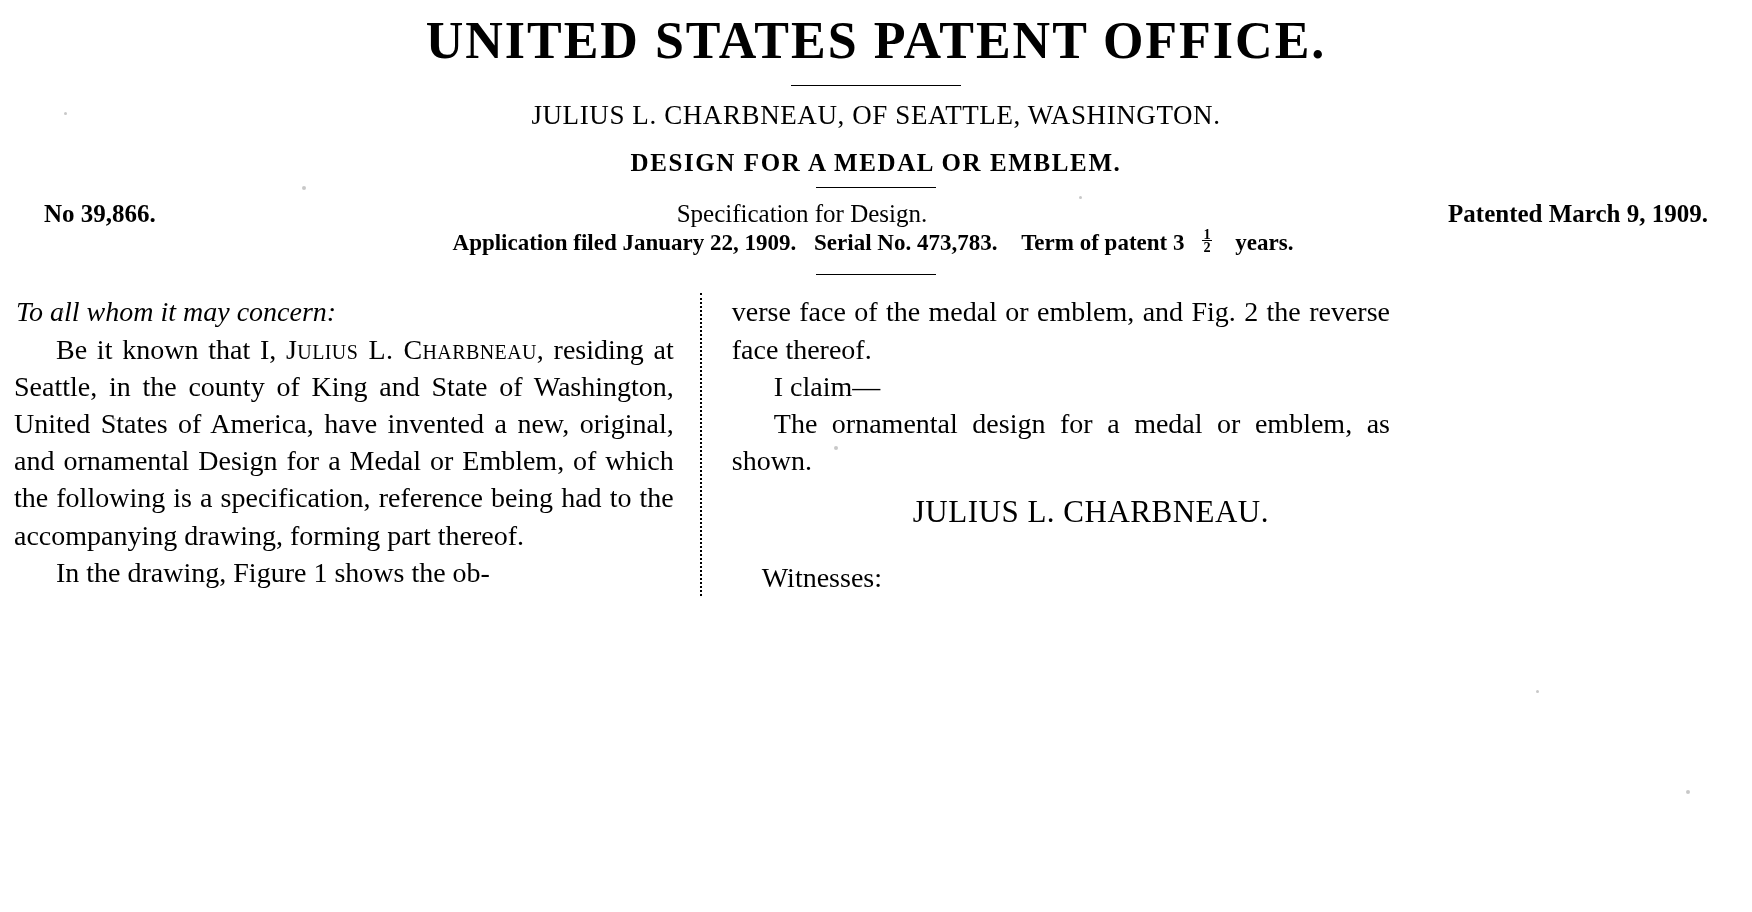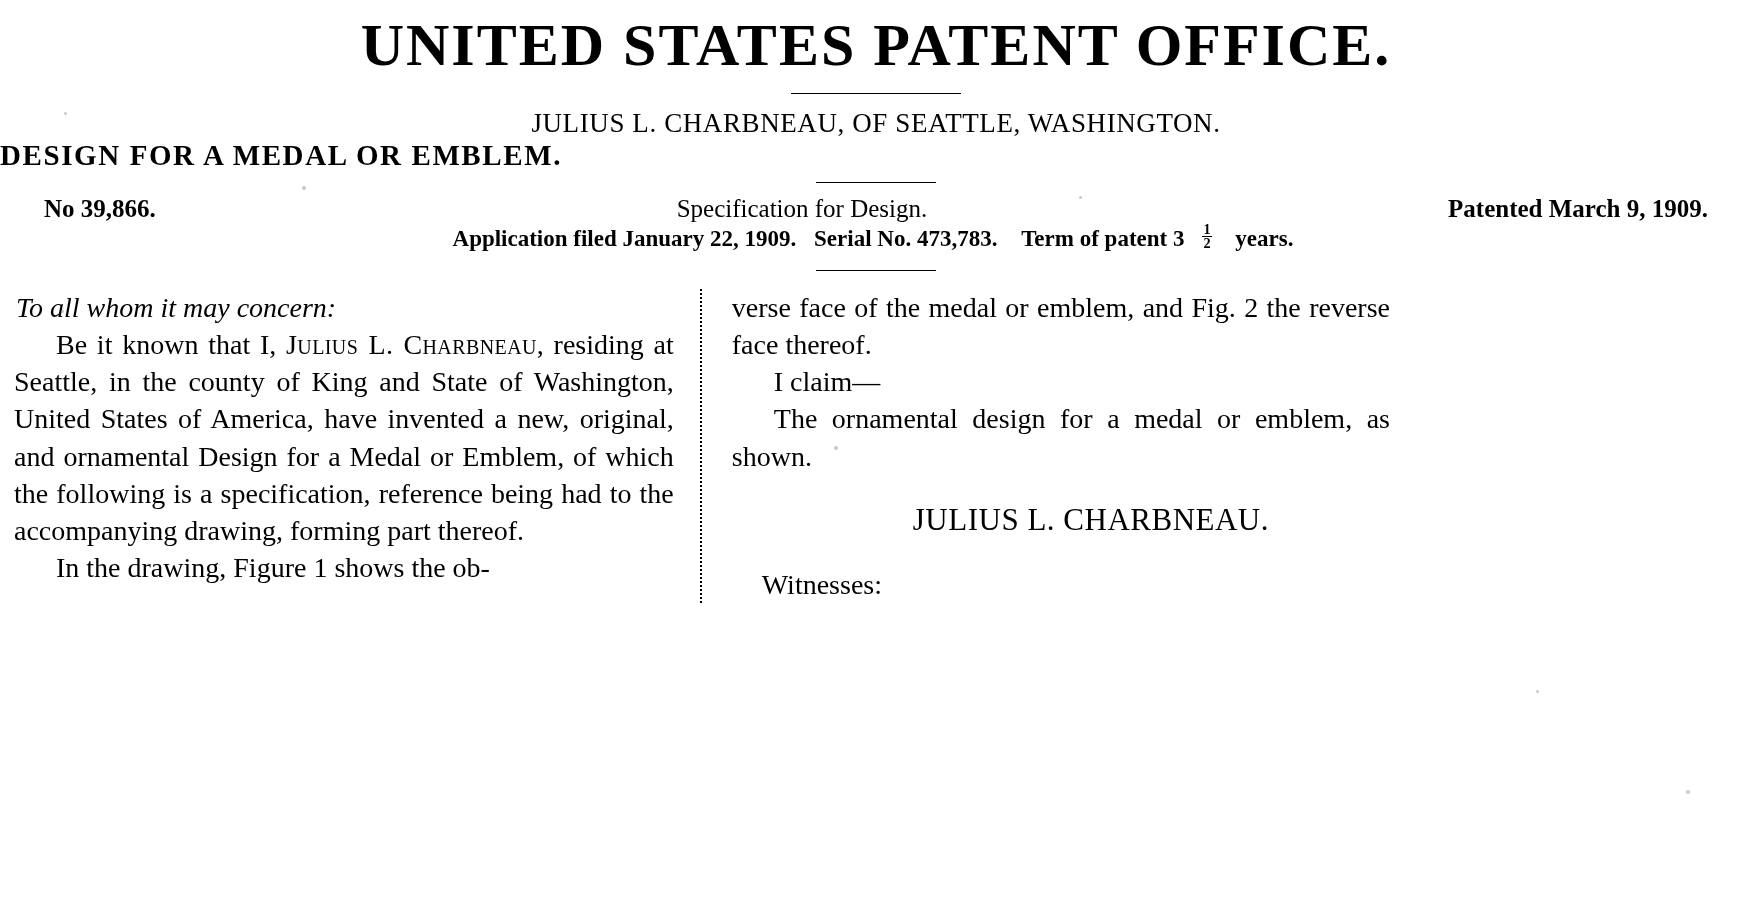--- a/index.html
+++ b/index.html
@@ -22,21 +22,21 @@
     top: 0;
     width: 1752px;
     height: 912px;
   }
 
   
   .office-title {
     text-align: center;
     font-family: "Liberation Serif", serif;
     font-weight: bold;
-    font-size: 60px;
+    font-size: 52px;
     letter-spacing: 2px;
     margin: 14px 0 0 0;
     line-height: 1.05;
     padding-left: 14px;
     padding-right: 14px;
   }
 
   .rule {
     width: 170px;
     height: 0;
@@ -53,24 +53,25 @@
   }
 
   .inventor-line {
     text-align: center;
     font-size: 27px;
     font-weight: normal;
     letter-spacing: 0.6px;
   }
 
   .design-title {
-    text-align: left;
-    font-weight: bold;
-    font-size: 29px;
+    text-align: center;
+    font-weight: bold;
+    font-size: 25px;
     letter-spacing: 1.6px;
+    margin-top: 18px;
   }
 
   .meta-row {
     display: flex;
     align-items: baseline;
     justify-content: space-between;
     font-size: 25px;
     font-weight: bold;
     padding: 0 44px;
     margin-top: 10px;
@@ -143,21 +144,21 @@
   }
   .sc {
     font-variant: small-caps;
     letter-spacing: 0.4px;
   }
 
   .signature {
     text-align: center;
     font-size: 31px;
     letter-spacing: 0.5px;
-    margin-top: 24px;
+    margin-top: 12px;
     padding-left: 60px;
   }
   .witness-label {
     font-size: 28px;
     margin-top: 26px;
     padding-left: 30px;
   }
   .witness-name {
     font-size: 28px;
     padding-left: 96px;

